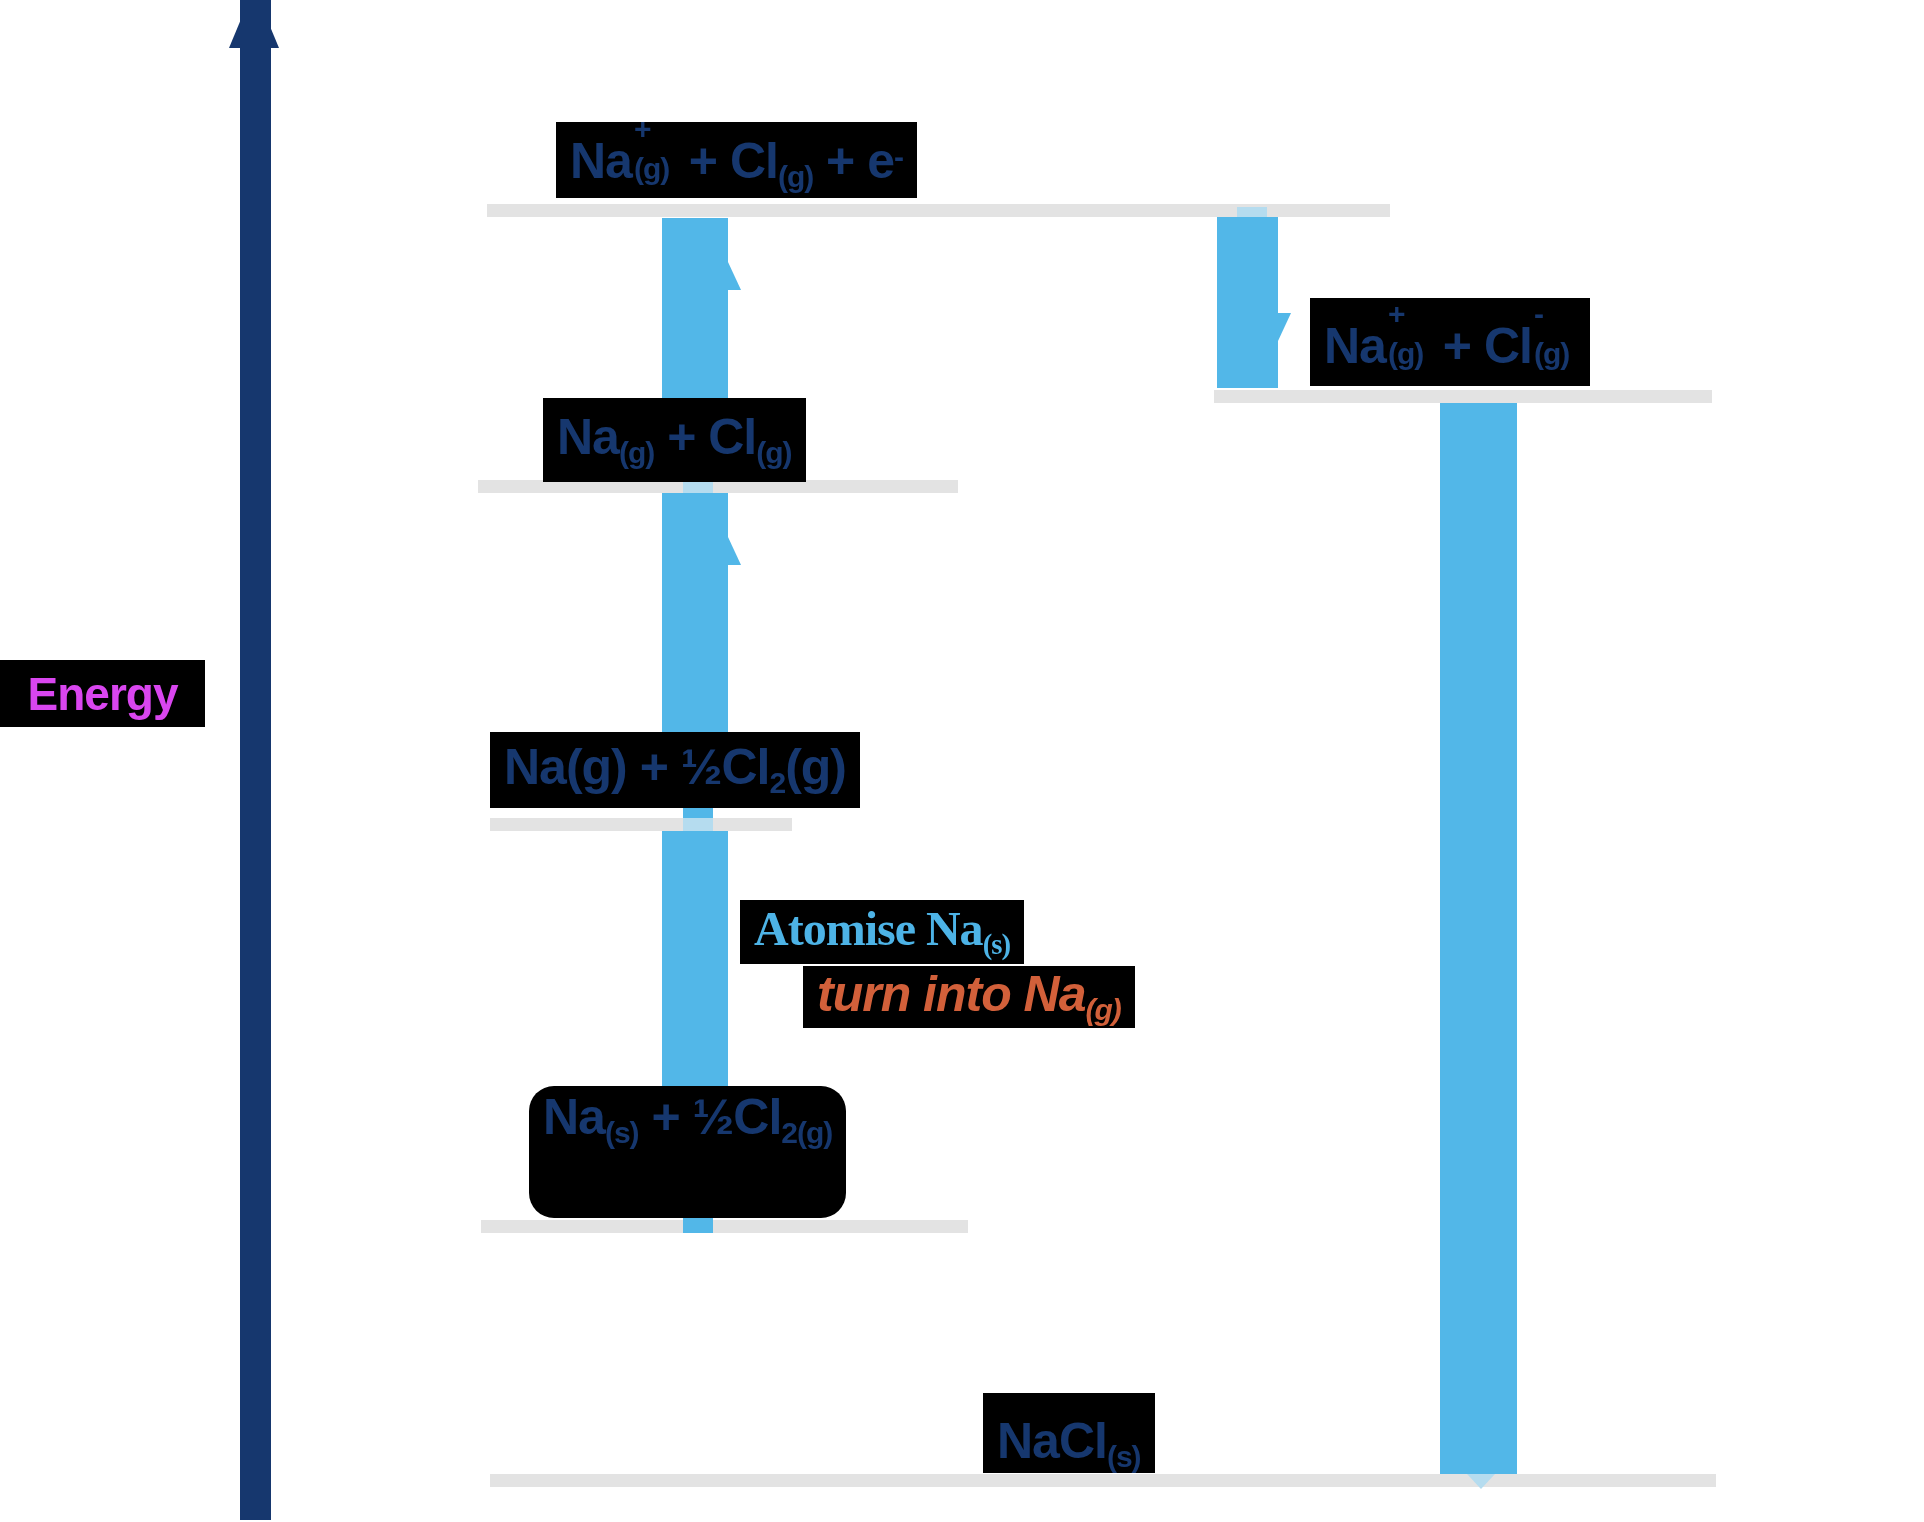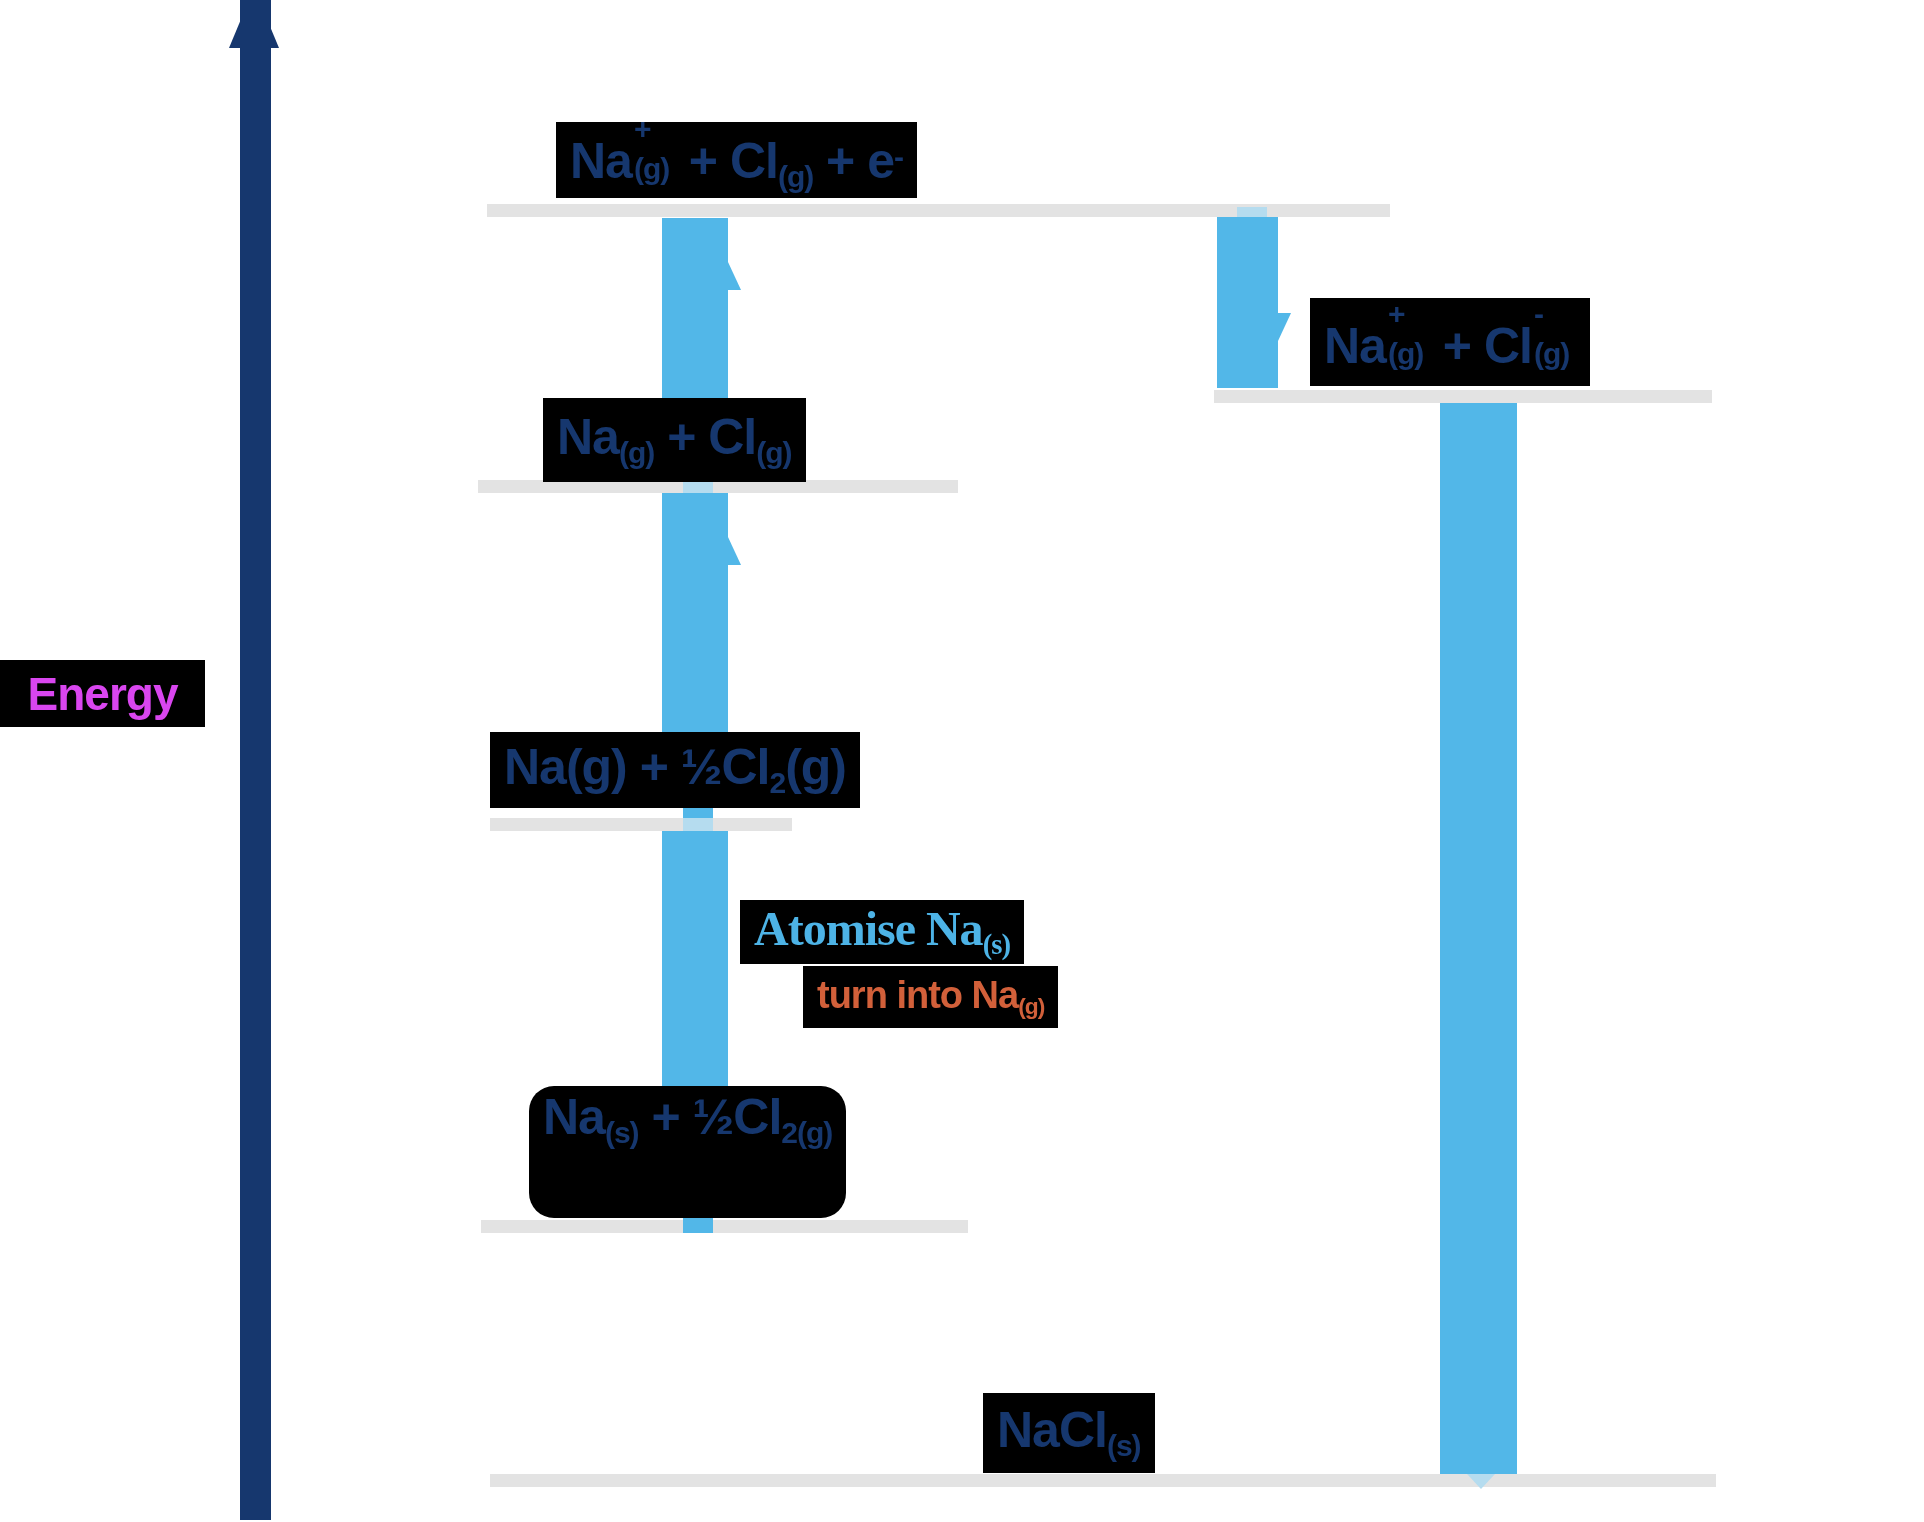--- a/index.html
+++ b/index.html
@@ -30,21 +30,21 @@
        padding:0 14px;white-space:nowrap;}
   .formula{font-weight:bold;font-size:50px;line-height:50px;color:#16376e;letter-spacing:-1px;}
   .sb{font-size:0.6em;position:relative;top:0.30em;}
   .sp{font-size:0.6em;position:relative;top:-0.34em;}
   .stack{display:inline-block;position:relative;width:44px;height:50px;vertical-align:baseline;}
   .stack .up{position:absolute;left:2px;top:-14px;font-size:0.6em;line-height:1;}
   .stack .dn{position:absolute;left:2px;top:26px;font-size:0.6em;line-height:1;}
   .energy-box{left:0;top:660px;width:205px;height:67px;justify-content:center;padding:0;}
   .energy-text{font-weight:bold;font-size:46px;color:#d946ef;letter-spacing:-1px;}
   .atomise-text{font-weight:bold;font-size:48px;line-height:48px;color:#4db3e6;letter-spacing:-1px;font-family:Liberation Serif, serif;}
-  .turninto-text{font-weight:bold;font-size:38px;line-height:40px;
+  .turninto-text{font-weight:bold;font-style:italic;font-size:50px;line-height:40px;
                  color:#d2603a;letter-spacing:-1px;}
   .top-align{align-items:flex-start;padding-top:6px;border-radius:25px;}
 </style>
 </head>
 <body>
 
 <div class="canvas">
 
   <div class="axis-head"></div>
   <div class="axis-shaft"></div>
@@ -92,21 +92,21 @@
   </div>
 
   <div class="box" style="left:490px;top:732px;height:76px;">
     <span class="formula"><span>Na(g) + ½Cl</span><span class="sb">2</span><span>(g)</span></span>
   </div>
 
   <div class="box top-align" style="left:529px;top:1086px;height:126px;">
     <span class="formula"><span>Na</span><span class="sb">(s)</span><span> + ½Cl</span><span class="sb">2(g)</span></span>
   </div>
 
-  <div class="box" style="left:983px;top:1393px;height:80px;">
+  <div class="box" style="left:983px;top:1393px;height:80px;align-items:flex-end;">
     <span class="formula"><span>NaCl</span><span class="sb">(s)</span></span>
   </div>
 
   <div class="box" style="left:740px;top:900px;height:64px;">
     <span class="atomise-text"><span>Atomise Na</span><span class="sb">(s)</span></span>
   </div>
   <div class="box" style="left:803px;top:966px;height:62px;">
     <span class="turninto-text"><span>turn into Na</span><span class="sb">(g)</span></span>
   </div>
 

